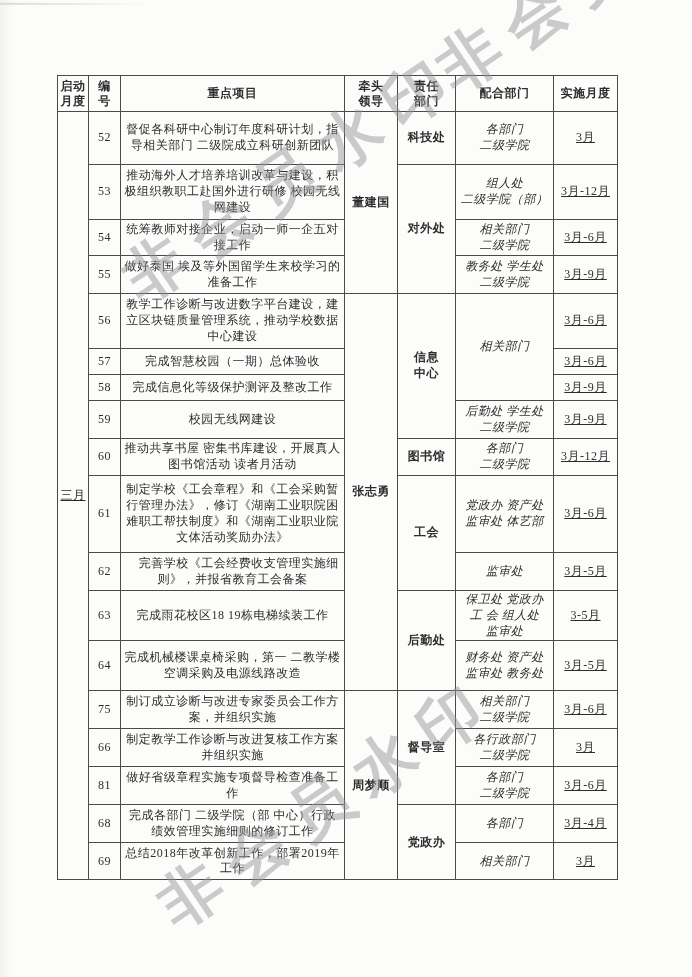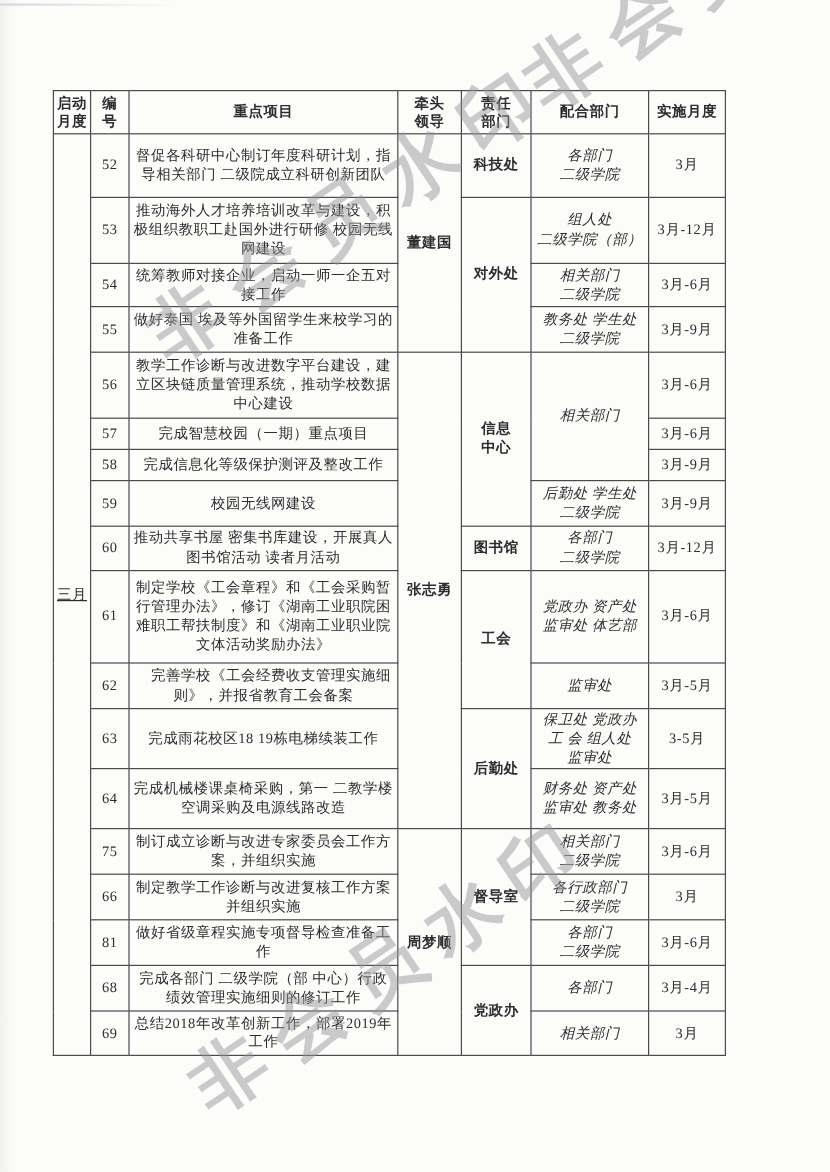--- a/index.html
+++ b/index.html
@@ -22,21 +22,21 @@
     pointer-events:none;
   }
   .scan-streak{
     position:absolute;left:0;top:3px;width:150px;height:2px;
     background:linear-gradient(to right,#d9d9d9,rgba(230,230,230,0));
     transform:rotate(0.2deg);
     pointer-events:none;
   }
   
   table.plan{
-    position:absolute;left:44px;top:75px;
+    position:absolute;left:57px;top:75px;
     width:560px;
     border-collapse:collapse;
     table-layout:fixed;
   }
   table.plan td{
     border:1px solid #4a4a4a;
     vertical-align:middle;
     text-align:center;
     padding:1px 2px;
     font-size:12px;
@@ -67,20 +67,21 @@
   td.c-coop{
     white-space:pre-line;
     line-height:1.5;
     font-size:12px;
     font-style:italic;
   }
   td.c-date{
     font-size:11px;
     letter-spacing:0;
     padding:1px 1px;
+    text-decoration:underline;
   }
   td.c-smonth{font-size:12px;letter-spacing:0;padding:1px 1px;text-decoration:underline;}
   
   tr.h36{height:36px;} tr.h53{height:53px;} tr.h55{height:55px;}
   tr.h38{height:38px;} tr.h37{height:37px;} tr.h26{height:26px;}
   tr.h77{height:77px;} tr.h50{height:50px;}
   
   .watermark{
     position:absolute;
     font-family:"Liberation Sans","DejaVu Sans",sans-serif;
@@ -176,21 +177,21 @@
         <td class="c-proj">教学工作诊断与改进数字平台建设，建立区块链质量管理系统，推动学校数据中心建设</td>
         <td class="c-lead" rowspan="9">张志勇</td>
         <td class="c-dept" rowspan="4">信息
 中心</td>
         <td class="c-coop" rowspan="3">相关部门</td>
         <td class="c-date">3月-6月</td>
       </tr>
 
       <tr class="h26">
         <td class="c-no">57</td>
-        <td class="c-proj">完成智慧校园（一期）重点项目</td>
+        <td class="c-proj">完成智慧校园（一期）总体验收</td>
         <td class="c-date">3月-6月</td>
       </tr>
 
       <tr class="h26">
         <td class="c-no">58</td>
         <td class="c-proj">完成信息化等级保护测评及整改工作</td>
         <td class="c-date">3月-9月</td>
       </tr>
 
       <tr class="h38">

